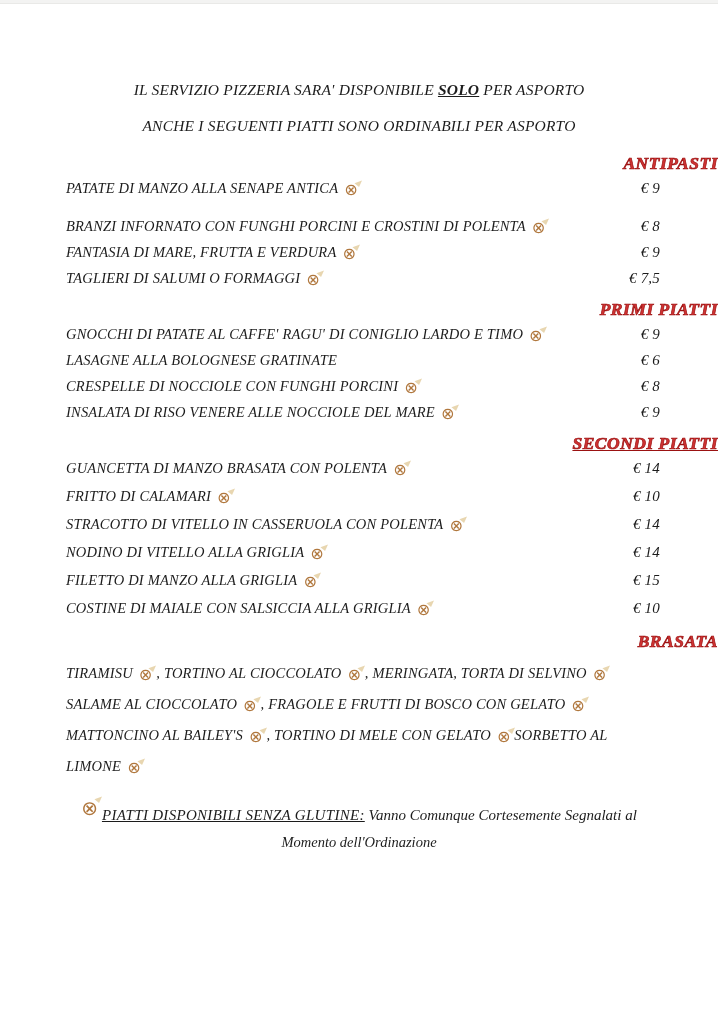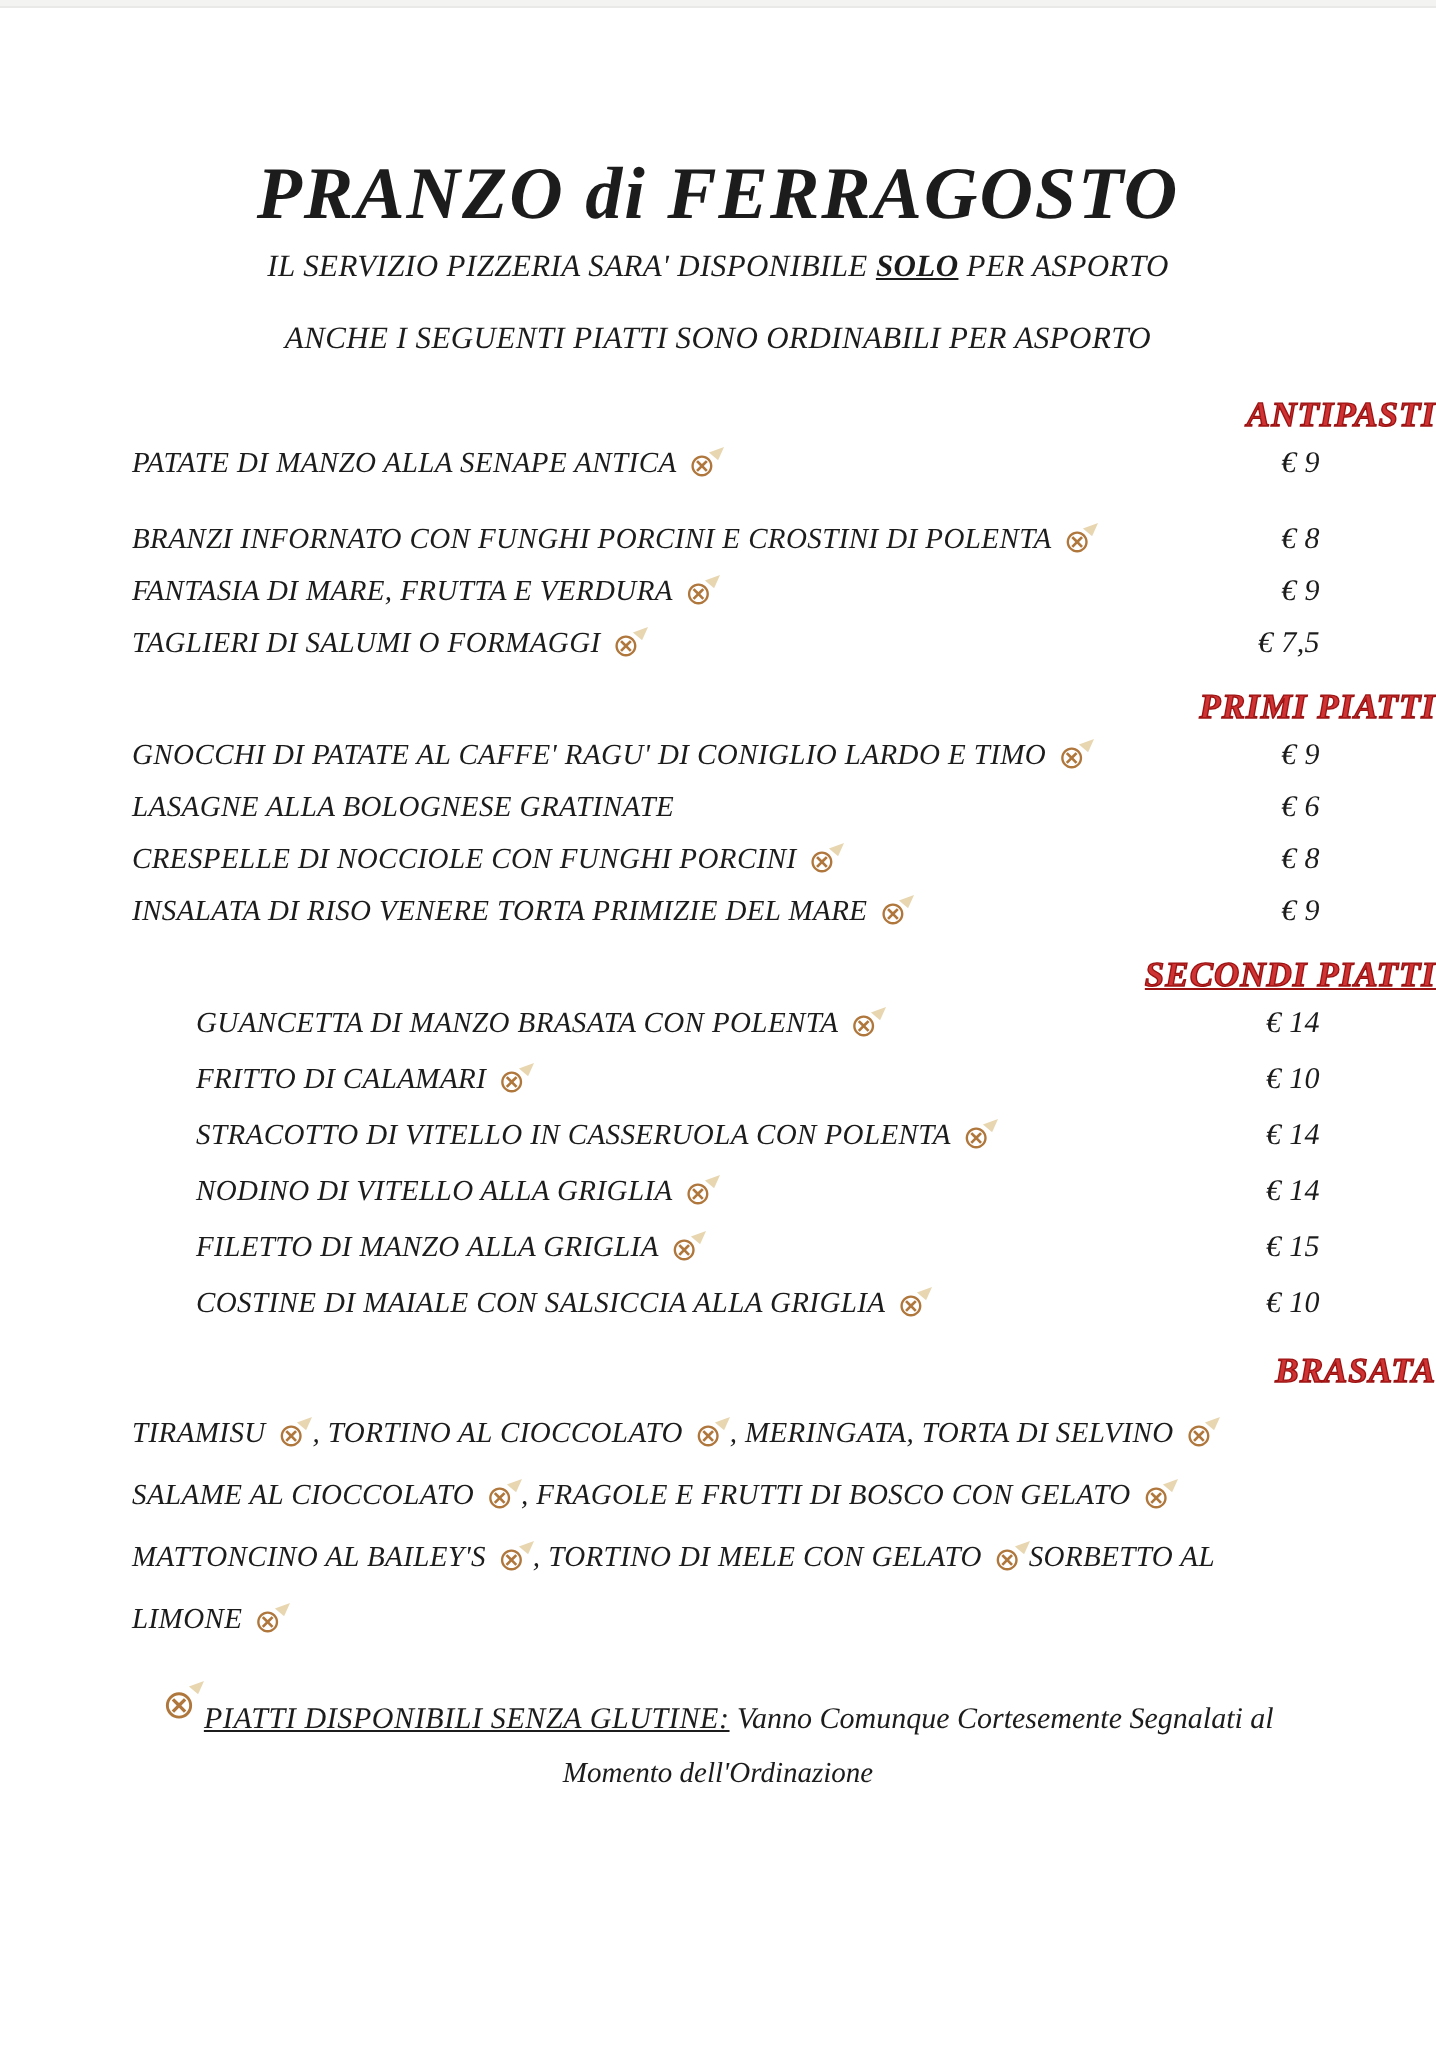--- a/index.html
+++ b/index.html
@@ -20,21 +20,21 @@
     margin:0;text-align:right;font-weight:bold;font-size:17.5px;line-height:26px;
     color:#cf3333;-webkit-text-stroke:0.7px #9b1212;letter-spacing:0.5px;
   }
   .h-antipasti{margin-top:8px;}
   .h-primi{margin-top:10px;}
   .h-secondi{margin-top:10px;text-decoration:underline;}
   .h-dessert{margin-top:30px;}
 
   .items{margin:4px 58px 0 66px;}
   .row{display:flex;justify-content:space-between;align-items:baseline;height:26px;font-size:14.5px;letter-spacing:0.2px;white-space:nowrap;}
-  .items-secondi .row{height:28px;margin-left:32px;}
+  .items-secondi .row{height:28px;}
   .row.sp{margin-bottom:12px;}
   .price{font-size:15px;flex:0 0 auto;margin-left:10px;}
 
   .gf{
     font-style:normal;font-family:"DejaVu Sans",sans-serif;color:#b0773d;
     font-size:16px;line-height:1;margin-left:6px;display:inline-block;
     position:relative;vertical-align:-2px;
   }
   .gf::after{
     content:"";position:absolute;top:-3px;right:-4px;width:0;height:0;
@@ -49,21 +49,20 @@
   .footer .u{text-decoration:underline;letter-spacing:0.3px;font-style:italic;}
   .footer .gf-big{font-size:20px;vertical-align:5px;margin-left:0;margin-right:4px;}
   .footer-line2{font-size:14.5px;}
 </style>
 </head>
 <body>
 
 <div class="page">
   <div class="scan-edge"></div>
 
-  <h1 class="title">PRANZO di FERRAGOSTO</h1>
 
   <p class="sub sub1"><span>IL SERVIZIO PIZZERIA SARA' DISPONIBILE </span><span class="emph">SOLO</span><span> PER ASPORTO</span></p>
   <p class="sub">ANCHE I SEGUENTI PIATTI SONO ORDINABILI PER ASPORTO</p>
 
   <h2 class="section-heading h-antipasti">ANTIPASTI</h2>
   <div class="items items-antipasti">
     <div class="row sp">
       <span class="dish"><span>PATATE DI MANZO ALLA SENAPE ANTICA</span><span class="gf">⊗</span></span>
       <span class="price">€ 9</span>
     </div>
@@ -89,21 +88,21 @@
     </div>
     <div class="row">
       <span class="dish"><span>LASAGNE ALLA BOLOGNESE GRATINATE</span></span>
       <span class="price">€ 6</span>
     </div>
     <div class="row">
       <span class="dish"><span>CRESPELLE DI NOCCIOLE CON FUNGHI PORCINI</span><span class="gf">⊗</span></span>
       <span class="price">€ 8</span>
     </div>
     <div class="row">
-      <span class="dish"><span>INSALATA DI RISO VENERE TORTA PRIMIZIE DEL MARE</span><span class="gf">⊗</span></span>
+      <span class="dish"><span>INSALATA DI RISO VENERE ALLE NOCCIOLE DEL MARE</span><span class="gf">⊗</span></span>
       <span class="price">€ 9</span>
     </div>
   </div>
 
   <h2 class="section-heading h-secondi">SECONDI PIATTI</h2>
   <div class="items items-secondi">
     <div class="row">
       <span class="dish"><span>GUANCETTA DI MANZO BRASATA CON POLENTA</span><span class="gf">⊗</span></span>
       <span class="price">€ 14</span>
     </div>

